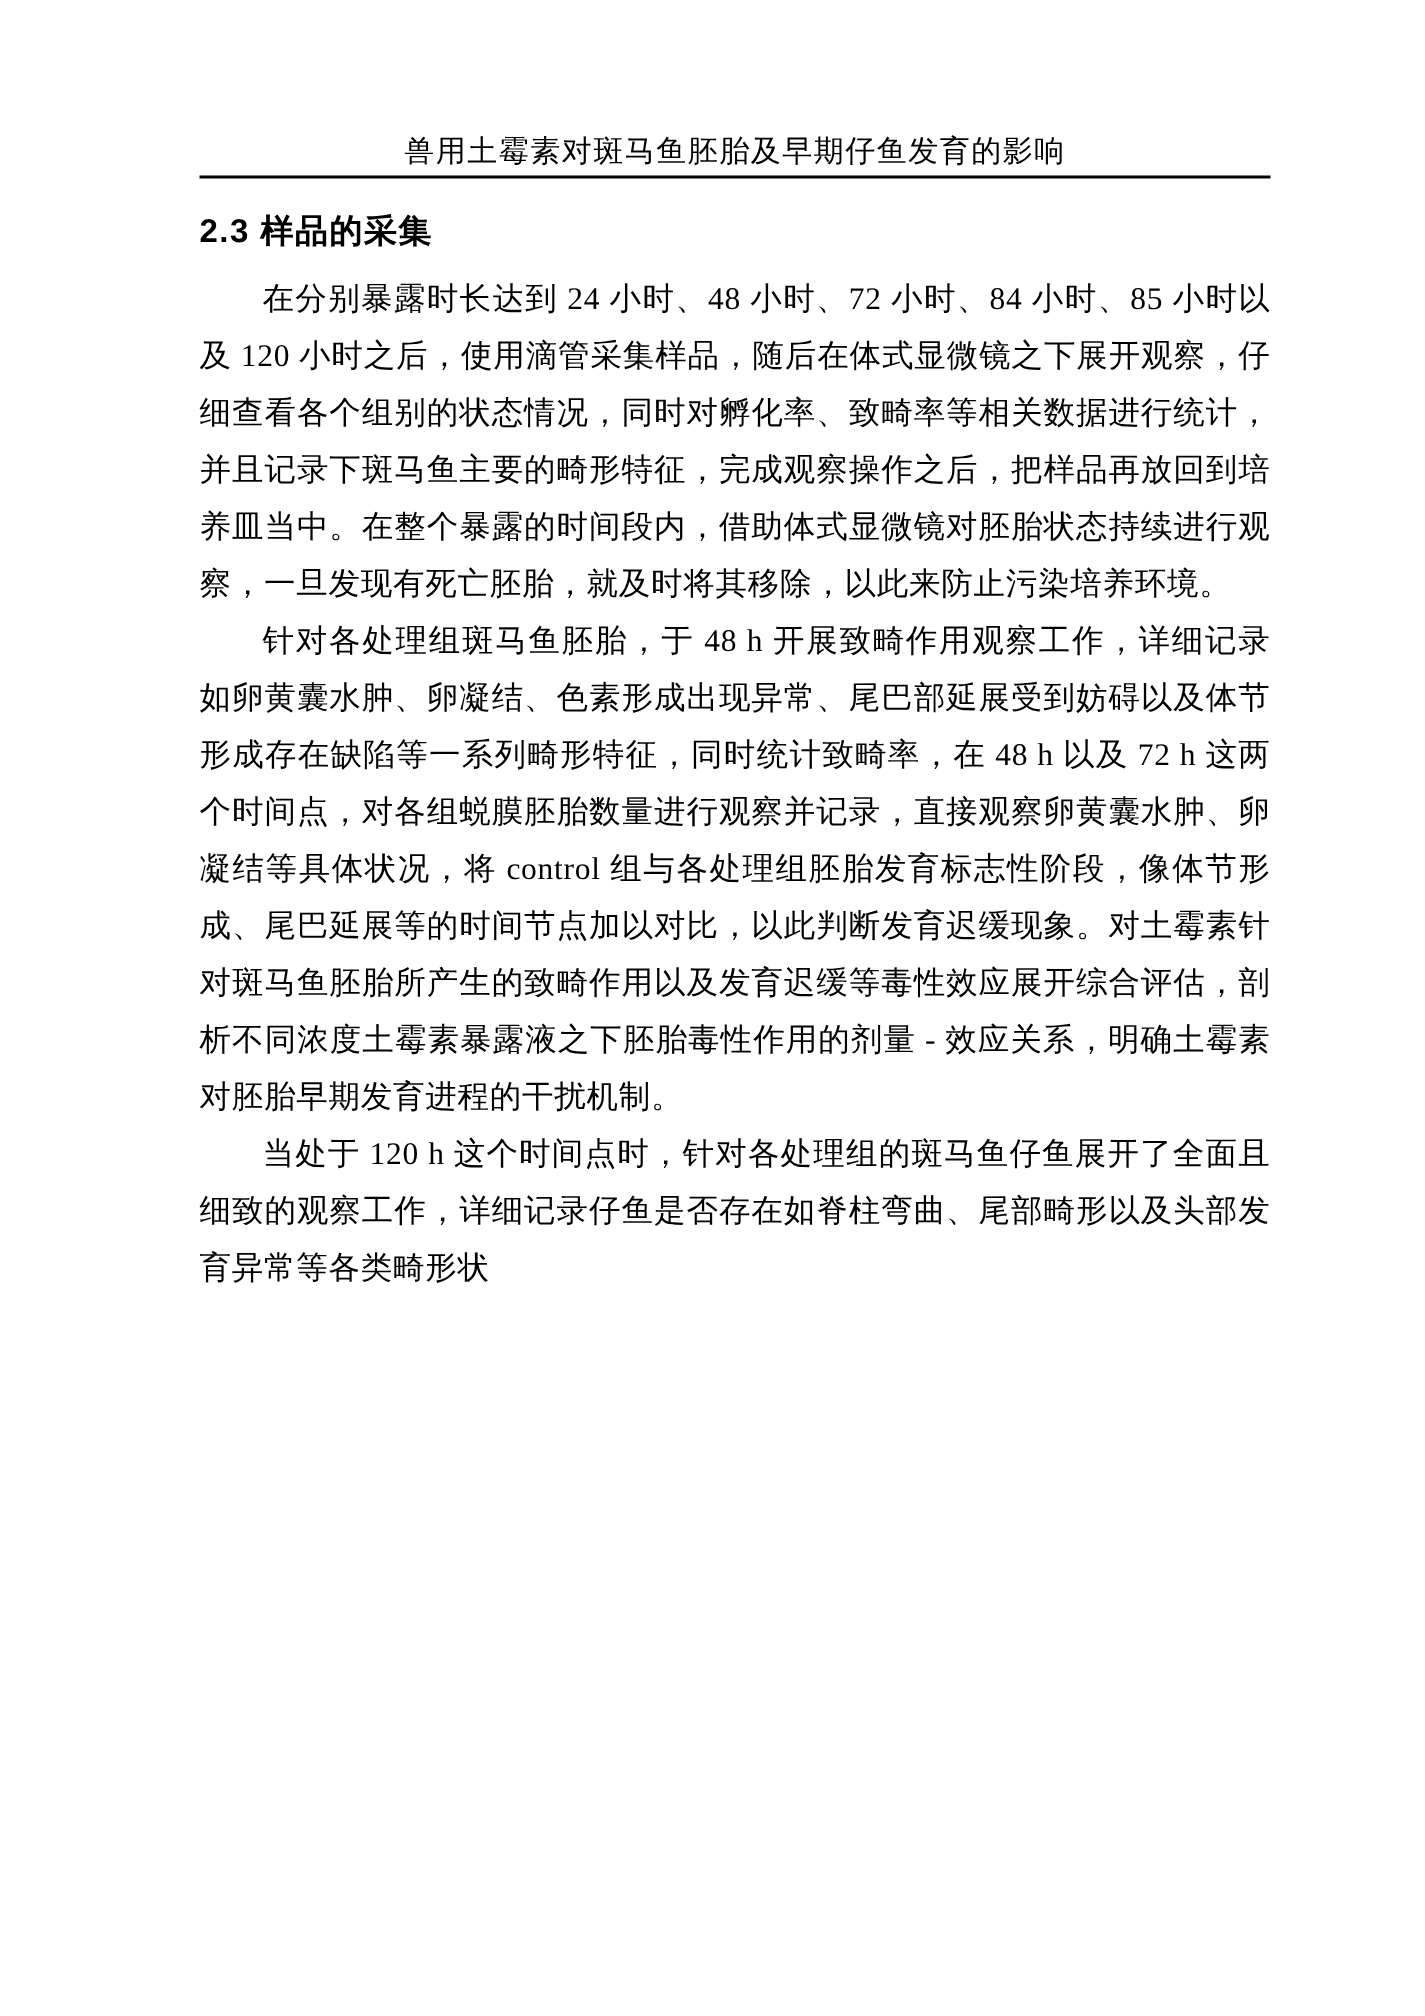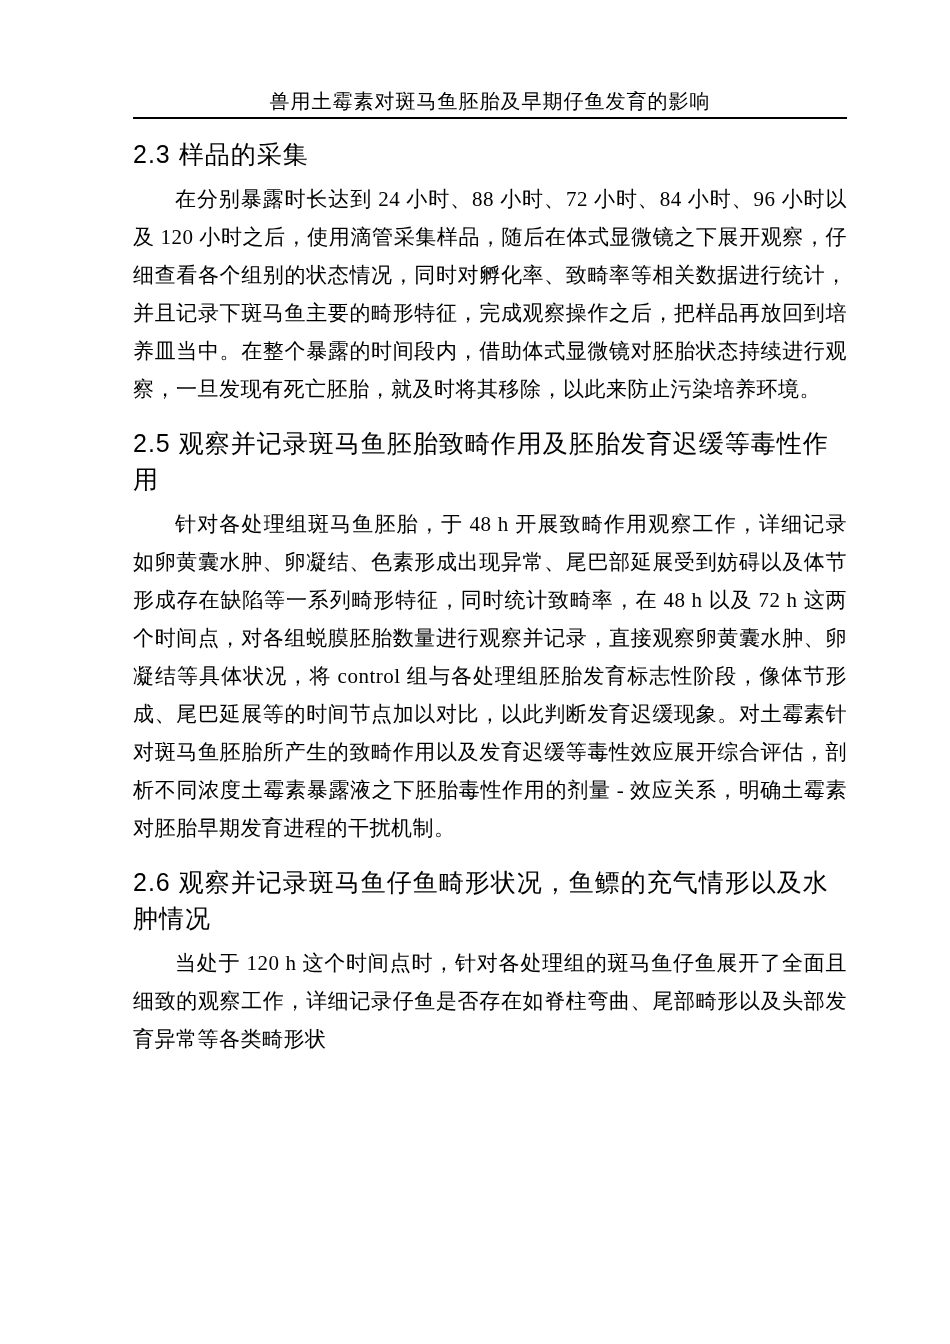--- a/index.html
+++ b/index.html
@@ -26,22 +26,22 @@
   .doc-header {
     text-align: center;
     font-size: 20px;
     line-height: 26px;
     letter-spacing: 1px;
     border-bottom: 2px solid #000000;
     padding-bottom: 3px;
   }
   .section-heading {
     font-family: "Liberation Sans", "DejaVu Sans", sans-serif;
-    font-weight: 400;
-    font-size: 25px;
+    font-weight: 700;
+    font-size: 22px;
     line-height: 36px;
     letter-spacing: 1px;
     margin: 17px 0 8px 0;
     color: #000000;
   }
   .body-para {
     font-size: 21px;
     line-height: 38px;
     margin: 0;
     text-indent: 2em;
@@ -53,23 +53,21 @@
 <body>
 
 <div class="page">
   <div class="content">
 
     <div class="doc-header">
       <span>兽用土霉素对斑马鱼胚胎及早期仔鱼发育的影响</span>
     </div>
 
     <div class="section-heading">2.3 样品的采集</div>
-    <p class="body-para">在分别暴露时长达到 24 小时、88 小时、72 小时、84 小时、96 小时以及 120 小时之后，使用滴管采集样品，随后在体式显微镜之下展开观察，仔细查看各个组别的状态情况，同时对孵化率、致畸率等相关数据进行统计，并且记录下斑马鱼主要的畸形特征，完成观察操作之后，把样品再放回到培养皿当中。在整个暴露的时间段内，借助体式显微镜对胚胎状态持续进行观察，一旦发现有死亡胚胎，就及时将其移除，以此来防止污染培养环境。</p>
+    <p class="body-para">在分别暴露时长达到 24 小时、48 小时、72 小时、84 小时、85 小时以及 120 小时之后，使用滴管采集样品，随后在体式显微镜之下展开观察，仔细查看各个组别的状态情况，同时对孵化率、致畸率等相关数据进行统计，并且记录下斑马鱼主要的畸形特征，完成观察操作之后，把样品再放回到培养皿当中。在整个暴露的时间段内，借助体式显微镜对胚胎状态持续进行观察，一旦发现有死亡胚胎，就及时将其移除，以此来防止污染培养环境。</p>
 
 
-    <div class="section-heading">2.5 观察并记录斑马鱼胚胎致畸作用及胚胎发育迟缓等毒性作用</div>
     <p class="body-para">针对各处理组斑马鱼胚胎，于 48 h 开展致畸作用观察工作，详细记录如卵黄囊水肿、卵凝结、色素形成出现异常、尾巴部延展受到妨碍以及体节形成存在缺陷等一系列畸形特征，同时统计致畸率，在 48 h 以及 72 h 这两个时间点，对各组蜕膜胚胎数量进行观察并记录，直接观察卵黄囊水肿、卵凝结等具体状况，将 control 组与各处理组胚胎发育标志性阶段，像体节形成、尾巴延展等的时间节点加以对比，以此判断发育迟缓现象。对土霉素针对斑马鱼胚胎所产生的致畸作用以及发育迟缓等毒性效应展开综合评估，剖析不同浓度土霉素暴露液之下胚胎毒性作用的剂量 - 效应关系，明确土霉素对胚胎早期发育进程的干扰机制。</p>
 
-    <div class="section-heading">2.6 观察并记录斑马鱼仔鱼畸形状况，鱼鳔的充气情形以及水肿情况</div>
     <p class="body-para">当处于 120 h 这个时间点时，针对各处理组的斑马鱼仔鱼展开了全面且细致的观察工作，详细记录仔鱼是否存在如脊柱弯曲、尾部畸形以及头部发育异常等各类畸形状</p>
 
   </div>
 </div>
 
 </body></html>

